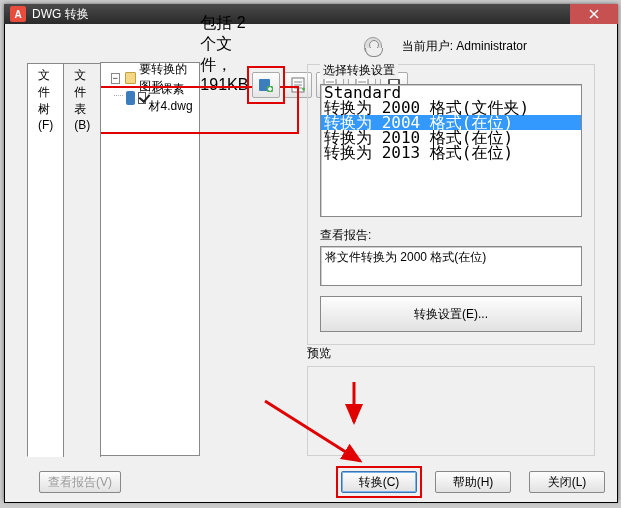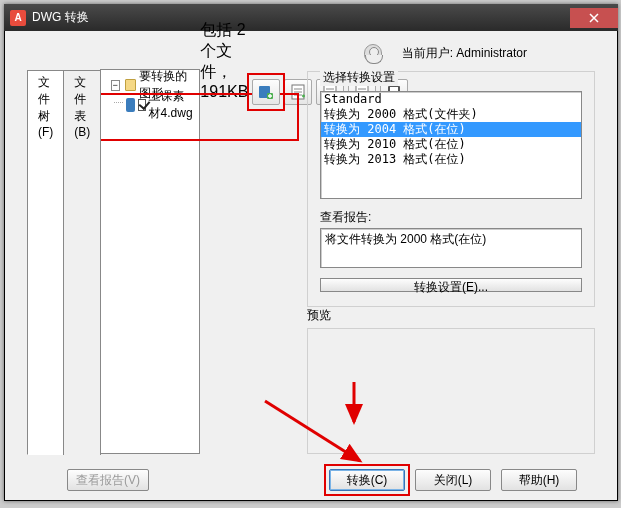--- a/index.html
+++ b/index.html
@@ -213,61 +213,61 @@
       top: -15px;
       background: #f0f0f0;
       padding: 0 3px;
       display: inline-block;
     }
     .fieldset-inner { margin-top: -10px; }
     .listbox {
       background: #fff;
       border: 1px solid #888;
       box-shadow: inset 1px 1px 0 #ccc;
-      height: 108px;
+      height: 133px;
       font-family: "SimSun", monospace;
-      font-size: 12px;
+      font-size: 16px;
       overflow: hidden;
     }
     .listbox div { padding: 0 3px; line-height: 15px; white-space: nowrap; }
     .listbox .sel { background: #3399ff; color: #fff; }
     .desc-label { margin-top: 10px; }
     .desc-box {
       margin-top: 2px;
       background: #fff;
       border: 1px solid #888;
       box-shadow: inset 1px 1px 0 #ccc;
       height: 40px;
       padding: 2px 4px;
       font-size: 12px;
     }
     .settings-btn-row { margin-top: 10px; }
     .wide-btn {
       width: 100%;
-      height: 14px;
+      height: 36px;
       border: 1px solid #888;
       background: linear-gradient(#fdfdfd, #e2e2e2);
       border-radius: 0;
       font-size: 12px;
     }
     .preview-label { }
     .preview-box {
       flex: 1;
       border: 1px solid #d0d0d0;
       margin-top: 4px;
       min-height: 90px;
       background: #f0f0f0;
     }
     .footer {
       height: 40px;
       display:flex;
       align-items: center;
       justify-content: flex-end;
-      padding: 0 40px;
-      gap: 10px;
+      padding: 0 12px;
+      gap: 18px;
     }
     .footer-left { margin-right: auto; margin-left: 22px; }
     .btn {
       min-width: 76px;
       height: 22px;
       border: 1px solid #888;
       background: linear-gradient(#fdfdfd, #e2e2e2);
       border-radius: 2px;
       font-size: 12px;
       padding: 0 8px;
@@ -386,22 +386,22 @@
         <div class="preview-label">预览</div>
         <div class="preview-box"></div>
       </div>
     </div>
     <div class="footer">
       <button class="btn disabled footer-left">查看报告(V)</button>
       <div style="position:relative">
         <button class="btn default">转换(C)</button>
         <div class="red-box" style="left:-5px; top:-5px; width:86px; height:32px;"></div>
       </div>
+      <button class="btn">帮助(H)</button>
       <button class="btn">关闭(L)</button>
-      <button class="btn">帮助(H)</button>
     </div>
   </div>
 </div>
 
 <svg class="arrow" style="left:260px; top:396px;" width="110" height="80">
   <defs>
       <marker id="ah1" markerWidth="8" markerHeight="8" refX="6" refY="3" orient="auto">
         <path d="M0,0 L7,3 L0,6 Z" fill="#e00000"></path>
       </marker>
     </defs>

